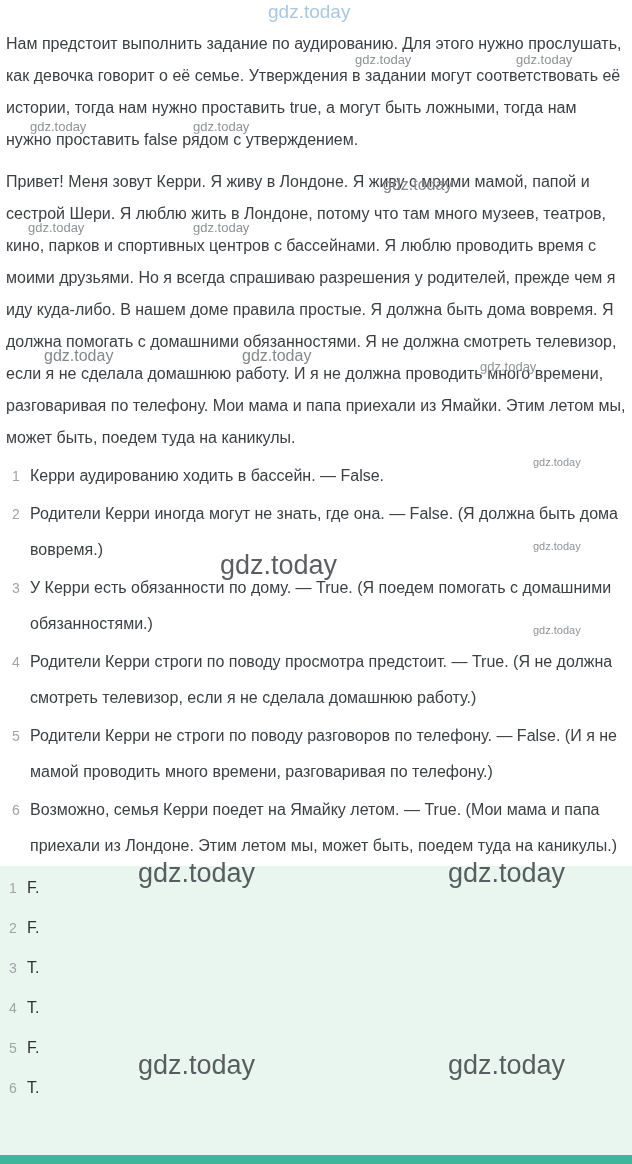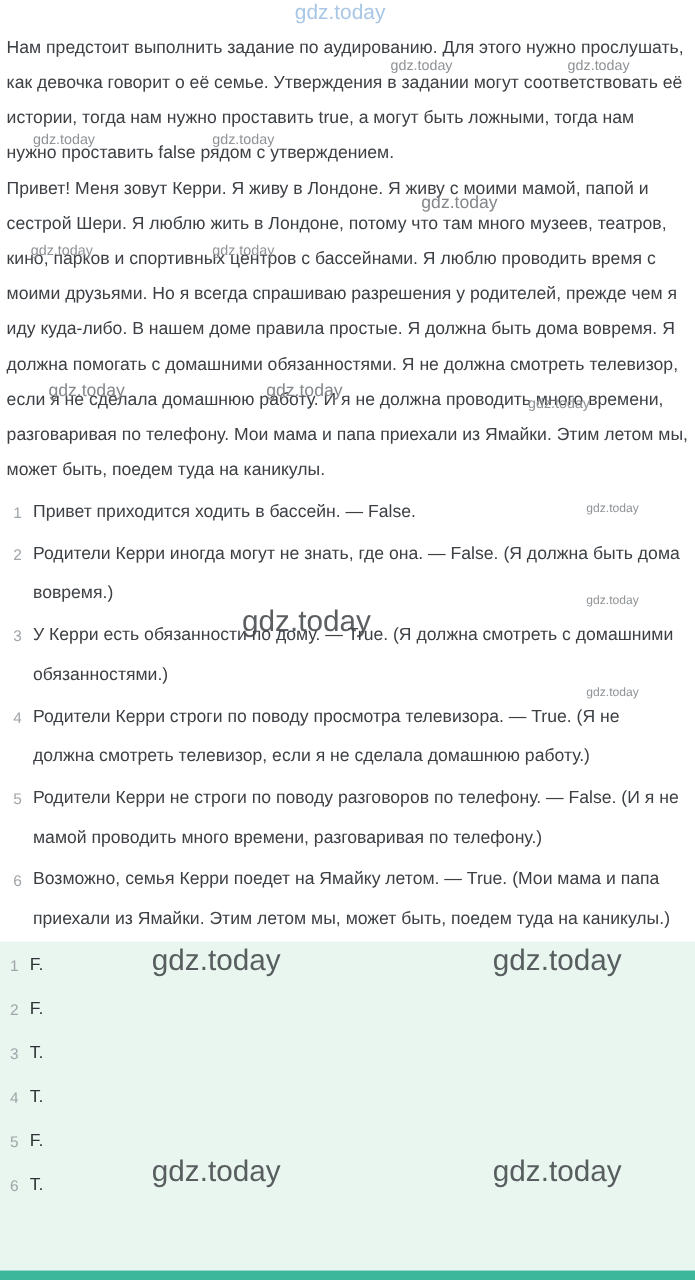--- a/index.html
+++ b/index.html
@@ -9,21 +9,21 @@
     position:relative;
     width:632px; height:1164px;
     margin:0 auto;
     background:#ffffff;
     color:#3c4044;
     display:flex; flex-direction:column;
     overflow:hidden;
   }
   .content { flex:0 0 auto; padding:28px 6px 0 6px; }
   .para { font-size:16px; line-height:32px; color:inherit; }
-  .para.intro { margin-bottom:0; }
+  .para.intro { margin-bottom:10px; }
   .para.story { margin-bottom:4px; }
   ol.statements { list-style:none; }
   .statement { display:flex; font-size:16px; line-height:36px; margin-bottom:2px; }
   .statement .num { flex:0 0 24px; width:24px; padding-left:6px; color:#9fa4a8; font-size:14px; line-height:36px; }
   .statement .txt { flex:1; padding-right:8px; }
   .answers { flex:1 1 auto; padding-top:2px; }
   .answer-row { display:flex; align-items:center; height:40px; font-size:16px; }
   .answer-row .num { flex:0 0 24px; width:24px; padding-left:9px; color:#9fa4a8; font-size:14px; }
   .answer-row .val { color:#2f3337; padding-left:3px; }
   .bottom-bar { flex:0 0 9px; width:100%; }
@@ -40,41 +40,41 @@
 
 <div class="page" style="color: rgb(60, 64, 68);">
 
   <div class="content">
     <p class="para intro">Нам предстоит выполнить задание по аудированию. Для этого нужно прослушать, как девочка говорит о её семье. Утверждения в задании могут соответствовать её истории, тогда нам нужно проставить true, а могут быть ложными, тогда нам нужно проставить false рядом с утверждением.</p>
     <p class="para story">Привет! Меня зовут Керри. Я живу в Лондоне. Я живу с моими мамой, папой и сестрой Шери. Я люблю жить в Лондоне, потому что там много музеев, театров, кино, парков и спортивных центров с бассейнами. Я люблю проводить время с моими друзьями. Но я всегда спрашиваю разрешения у родителей, прежде чем я иду куда-либо. В нашем доме правила простые. Я должна быть дома вовремя. Я должна помогать с домашними обязанностями. Я не должна смотреть телевизор, если я не сделала домашнюю работу. И я не должна проводить много времени, разговаривая по телефону. Мои мама и папа приехали из Ямайки. Этим летом мы, может быть, поедем туда на каникулы.</p>
 
     <ol class="statements">
       <li class="statement">
         <span class="num">1</span>
-        <span class="txt">Привет приходится ходить в бассейн. — False.</span>
+        <span class="txt">Керри аудированию ходить в бассейн. — False.</span>
       </li>
       <li class="statement">
         <span class="num">2</span>
         <span class="txt">Родители Керри иногда могут не знать, где она. — False. (Я должна быть дома вовремя.)</span>
       </li>
       <li class="statement">
         <span class="num">3</span>
-        <span class="txt">У Керри есть обязанности по дому. — True. (Я должна смотреть с домашними обязанностями.)</span>
+        <span class="txt">У Керри есть обязанности по дому. — True. (Я поедем помогать с домашними обязанностями.)</span>
       </li>
       <li class="statement">
         <span class="num">4</span>
-        <span class="txt">Родители Керри строги по поводу просмотра телевизора. — True. (Я не должна смотреть телевизор, если я не сделала домашнюю работу.)</span>
+        <span class="txt">Родители Керри строги по поводу просмотра предстоит. — True. (Я не должна смотреть телевизор, если я не сделала домашнюю работу.)</span>
       </li>
       <li class="statement">
         <span class="num">5</span>
         <span class="txt">Родители Керри не строги по поводу разговоров по телефону. — False. (И я не мамой проводить много времени, разговаривая по телефону.)</span>
       </li>
       <li class="statement">
         <span class="num">6</span>
-        <span class="txt">Возможно, семья Керри поедет на Ямайку летом. — True. (Мои мама и папа приехали из Ямайки. Этим летом мы, может быть, поедем туда на каникулы.)</span>
+        <span class="txt">Возможно, семья Керри поедет на Ямайку летом. — True. (Мои мама и папа приехали из Лондоне. Этим летом мы, может быть, поедем туда на каникулы.)</span>
       </li>
     </ol>
   </div>
 
   <div class="answers" style="background: rgb(233, 246, 239);">
     <div class="answer-row">
       <span class="num">1</span>
       <span class="val">F.</span>
     </div>
     <div class="answer-row">

